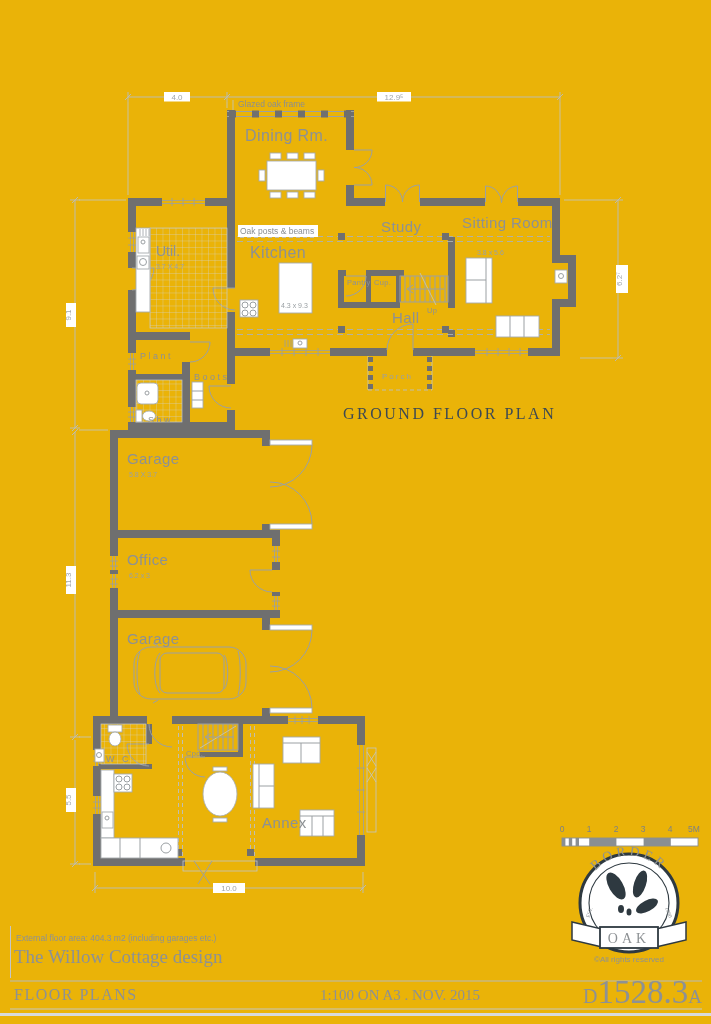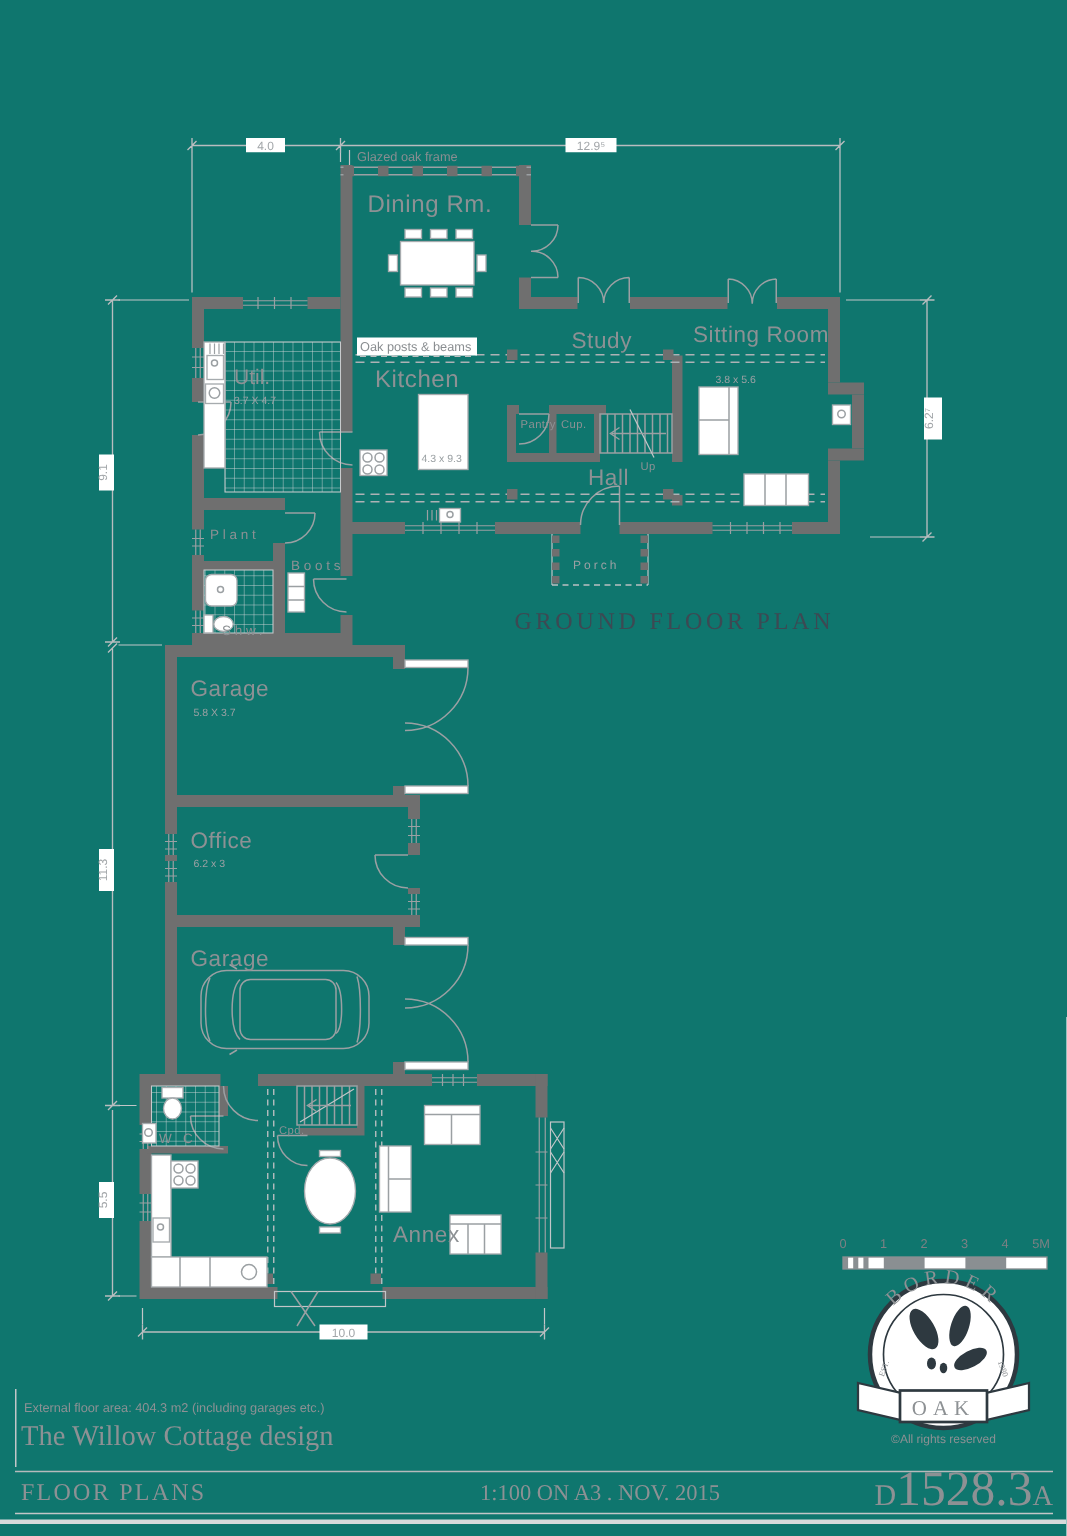--- a/index.html
+++ b/index.html
@@ -1,16 +1,16 @@
 <!DOCTYPE html>
 <html><head>
 <meta charset="utf-8">
 <style>
   html,body{margin:0;padding:0;background:#fff}
-  .sheet{width:711px;height:1024px;position:relative;background:#0f766e;overflow:hidden;
+  .sheet{width:711px;height:1024px;position:relative;background:#eab308;overflow:hidden;
          font-family:"Liberation Sans",sans-serif}
   svg{display:block}
   .wall{fill:#6f6f6f;stroke:none}
   .thin{fill:none;stroke:#9ba0a3;stroke-width:1}
   .furn{fill:#fff;stroke:#a6abae;stroke-width:0.9}
   .lt{fill:none;stroke:#c2c6c8;stroke-width:0.8}
   .win{fill:none;stroke:#9ba0a3;stroke-width:0.8}
   .dash{fill:none;stroke:#adb2b5;stroke-width:0.9;stroke-dasharray:6 4}
   .dashlt{fill:none;stroke:#bcc0c2;stroke-width:0.9;stroke-dasharray:4 3}
   .dim{fill:none;stroke:#b9bdbf;stroke-width:0.9}

